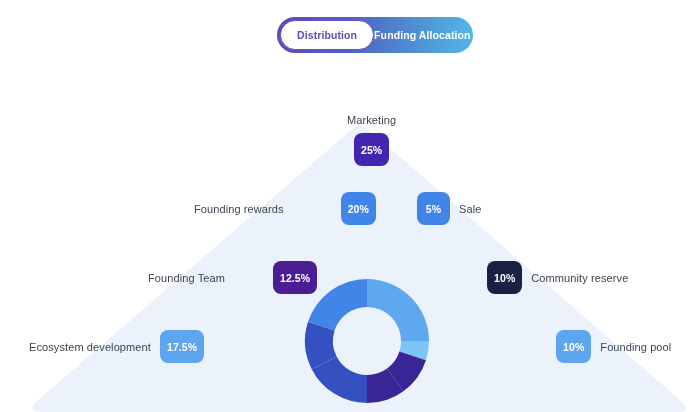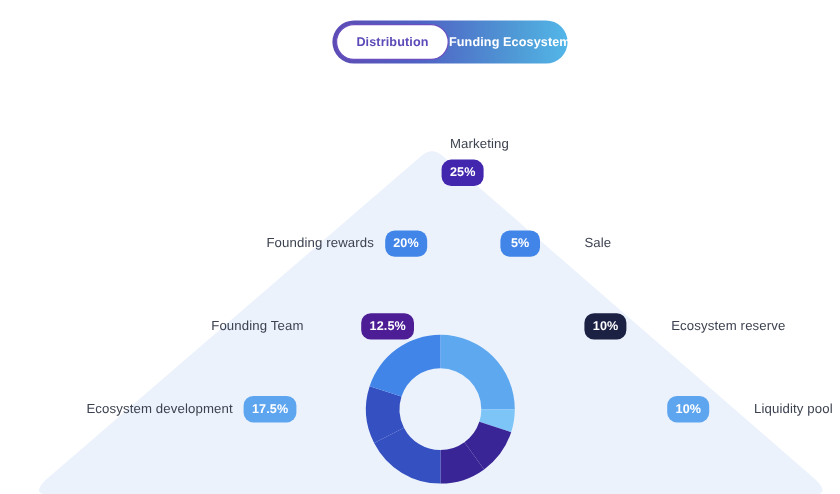--- a/index.html
+++ b/index.html
@@ -77,25 +77,24 @@
     display: flex;
     align-items: center;
     gap: 9px;
     white-space: nowrap;
   }
 
   .legend-label {
     font-size: 11px;
     color: #3d4250;
     letter-spacing: .1px;
-    margin-left: 28px;
   }
   .legend-badge {
     min-width: 33px;
-    height: 22px;
+    height: 33px;
     padding: 0 7px;
     border-radius: 8px;
     box-sizing: border-box;
     display: flex;
     align-items: center;
     justify-content: center;
     color: #ffffff;
     font-size: 10.5px;
     font-weight: bold;
     letter-spacing: .1px;
@@ -130,57 +129,57 @@
            L 40 292
            Q 26 292 38 280
            Z" fill="#ebf2fc"></path>
 </svg>
 
 <div id="view-toggle">
   <div id="toggle-option-distribution">
       <span>Distribution</span>
     </div>
   <div id="toggle-option-funding">
-    <span>Funding Ecosystem</span>
+    <span>Funding Allocation</span>
   </div>
 </div>
 
 <div id="legend-marketing" style="left:347px; top:114px;">
   <span class="legend-label">Marketing</span>
   <span class="legend-badge" style="background:#4226ad;">25%</span>
 </div>
 
 <div class="legend-entry" style="left:194px; top:192px;">
   <span class="legend-label">Founding rewards</span>
-  <span class="legend-badge" style="background:#4285e8;">20%</span>
+  <span class="legend-badge" style="background:#4285e8;margin-left:48px;">20%</span>
 </div>
 
 <div class="legend-entry" style="left:417px; top:192px;">
   <span class="legend-badge" style="background:#4285e8;">5%</span>
   <span class="legend-label">Sale</span>
 </div>
 
 <div class="legend-entry" style="left:148px; top:261px;gap:48px;">
   <span class="legend-label">Founding Team</span>
   <span class="legend-badge" style="background:#4c1d95;">12.5%</span>
 </div>
 
 <div class="legend-entry" style="left:487px; top:261px;">
   <span class="legend-badge" style="background:#1b2142;">10%</span>
-  <span class="legend-label">Ecosystem reserve</span>
+  <span class="legend-label">Community reserve</span>
 </div>
 
-<div class="legend-entry" style="left:44px; top:330px;justify-content:space-between;">
+<div class="legend-entry" style="left:29px; top:330px;justify-content:space-between;">
   <span class="legend-label">Ecosystem development</span>
   <span class="legend-badge" style="background:#5da5ef;">17.5%</span>
 </div>
 
 <div class="legend-entry" style="left:556px; top:330px;">
   <span class="legend-badge" style="background:#5da5ef;">10%</span>
-  <span class="legend-label">Liquidity pool</span>
+  <span class="legend-label">Founding pool</span>
 </div>
 
 <svg id="donut-chart" viewBox="0 0 142 142" width="142" height="142">
     <path d="M 71 9 A 62 62 0 0 1 133 71 L 105.1 71 A 34.1 34.1 0 0 0 71 36.9 Z" fill="#5ea8f0"></path>
     <path d="M 133 71 A 62 62 0 0 1 129.96550401029953 90.15905365124674 L 103.43102720566473 81.53747950818571 A 34.1 34.1 0 0 0 105.1 71 Z" fill="#7dc5f7"></path>
     <path d="M 129.96550401029953 90.15905365124674 A 62 62 0 0 1 107.44268564213334 121.15905365124675 L 91.04347710317333 98.58747950818571 A 34.1 34.1 0 0 0 103.43102720566473 81.53747950818571 Z" fill="#3a2596"></path>
     <path d="M 107.44268564213334 121.15905365124675 A 62 62 0 0 1 71 133 L 71 105.1 A 34.1 34.1 0 0 0 91.04347710317333 98.58747950818571 Z" fill="#3a2596"></path>
     <path d="M 71 133 A 62 62 0 0 1 15.757595500321194 99.1474109838519 L 40.616677525176655 86.48107604111854 A 34.1 34.1 0 0 0 71 105.1 Z" fill="#3550c0"></path>
     <path d="M 15.757595500321194 99.1474109838519 A 62 62 0 0 1 12.034495989700474 51.84094634875326 L 38.56897279433526 60.462520491814296 A 34.1 34.1 0 0 0 40.616677525176655 86.48107604111854 Z" fill="#3550c0"></path>
     <path d="M 12.034495989700474 51.84094634875326 A 62 62 0 0 1 70.99999999999999 9 L 71 36.9 A 34.1 34.1 0 0 0 38.56897279433526 60.462520491814296 Z" fill="#4285e8"></path>

